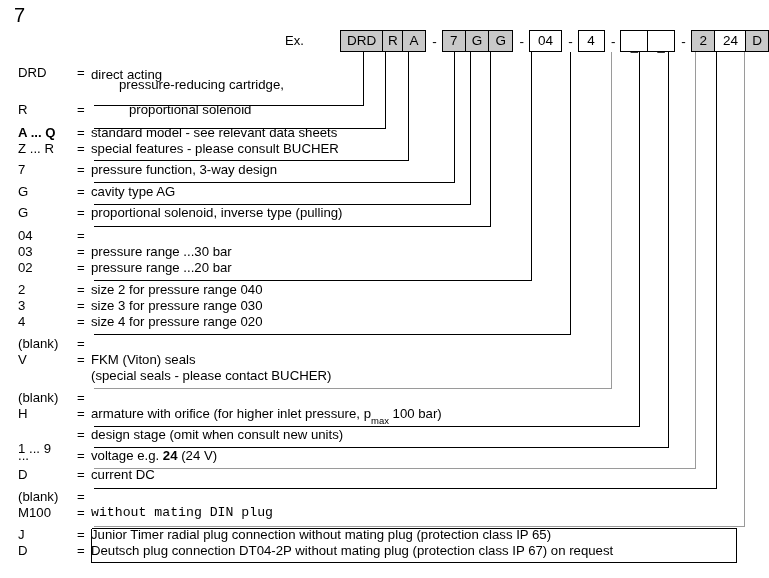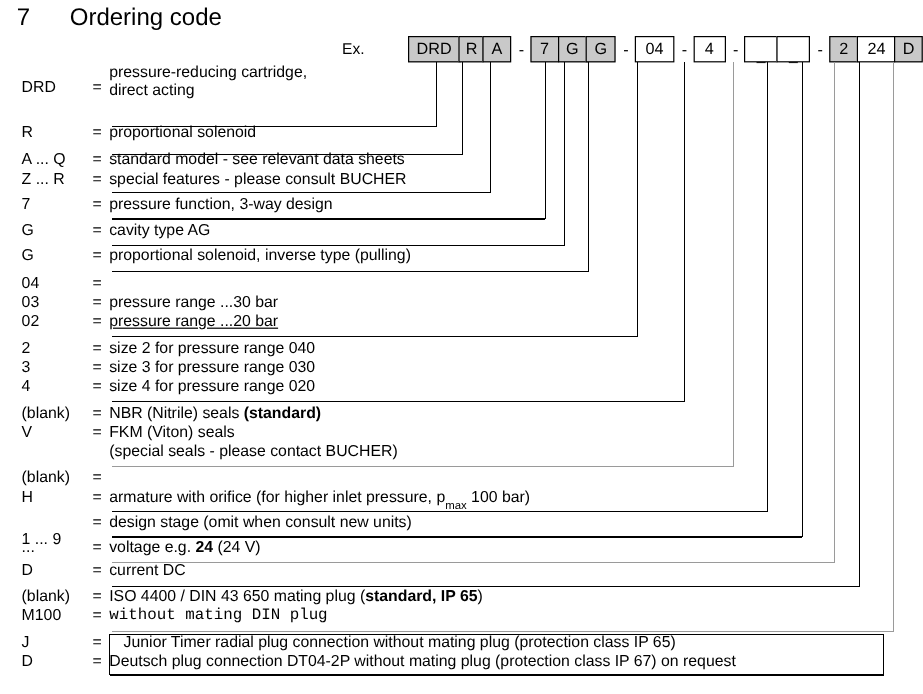--- a/index.html
+++ b/index.html
@@ -42,21 +42,20 @@
   svg.wires{position:absolute;left:0;top:0;width:769px;height:578px;
             pointer-events:none;}
 </style>
 </head>
 <body>
 
 <div id="root">
 
   <div class="heading">
     <span class="num">7</span>
-    <span class="title">Ordering code</span>
   </div>
 
   <div class="ex-label">Ex.</div>
 
   <div class="coderow" id="coderow">
       <div class="grp">
         <div class="cell shade" style="width: 44px;">DRD</div>
         <div class="cell shade" style="width: 21px;">R</div>
         <div class="cell shade" style="width: 24px;">A</div>
       </div>
@@ -124,26 +123,26 @@
       <line x1="93.5" y1="526.5" x2="744.5" y2="526.5" stroke="#9a9a9a" stroke-width="1" shape-rendering="crispEdges"></line>
       <line x1="91.5" y1="528.5" x2="736.5" y2="528.5" stroke="#000000" stroke-width="1" shape-rendering="crispEdges"></line>
       <line x1="91.5" y1="562.5" x2="736.5" y2="562.5" stroke="#000000" stroke-width="1" shape-rendering="crispEdges"></line>
       <line x1="736.5" y1="528.5" x2="736.5" y2="562.5" stroke="#000000" stroke-width="1" shape-rendering="crispEdges"></line>
       <line x1="91.5" y1="528.5" x2="91.5" y2="562.5" stroke="#000000" stroke-width="1" shape-rendering="crispEdges"></line>
     </svg>
 
   <div class="legend" id="legend">
       <div class="code" style="top: 65px;">DRD</div>
       <div class="eq" style="top: 65px;">=</div>
-      <div class="desc" style="top: 52px;">pressure-reducing cartridge,</div>
+      <div class="desc" style="top: 77px; margin-left: 28px;">pressure-reducing cartridge,</div>
       <div class="desc" style="top: 67px;">direct acting</div>
       <div class="code" style="top: 102px;">R</div>
       <div class="eq" style="top: 102px;">=</div>
-      <div class="desc" style="top: 102px;">proportional solenoid</div>
-      <div class="code" style="top: 125px;">A ... Q</div>
+      <div class="desc" style="top: 102px; margin-left: 38px;">proportional solenoid</div>
+      <div class="code" style="top: 125px; font-weight: bold;">A ... Q</div>
       <div class="eq" style="top: 125px;">=</div>
       <div class="desc" style="top: 125px;">standard model - see relevant data sheets</div>
       <div class="code" style="top: 141px;">Z ... R</div>
       <div class="eq" style="top: 141px;">=</div>
       <div class="desc" style="top: 141px;">special features - please consult BUCHER</div>
       <div class="code" style="top: 162px;">7</div>
       <div class="eq" style="top: 162px;">=</div>
       <div class="desc" style="top: 162px; text-align: center;">pressure function, 3-way design</div>
       <div class="code" style="top: 184px;">G</div>
       <div class="eq" style="top: 184px;">=</div>
@@ -151,58 +150,56 @@
       <div class="code" style="top: 205px;">G</div>
       <div class="eq" style="top: 205px;">=</div>
       <div class="desc" style="top: 205px;">proportional solenoid, inverse type (pulling)</div>
       <div class="code" style="top: 228px;">04</div>
       <div class="eq" style="top: 228px;">=</div>
       <div class="code" style="top: 244px;">03</div>
       <div class="eq" style="top: 244px;">=</div>
       <div class="desc" style="top: 244px;">pressure range ...30 bar</div>
       <div class="code" style="top: 260px;">02</div>
       <div class="eq" style="top: 260px;">=</div>
-      <div class="desc" style="top: 260px; text-decoration: underline;">pressure range ...20 bar</div>
+      <div class="desc" style="top: 260px;">pressure range ...20 bar</div>
       <div class="code" style="top: 282px;">2</div>
       <div class="eq" style="top: 282px;">=</div>
       <div class="desc" style="top: 282px;">size 2 for pressure range 040</div>
       <div class="code" style="top: 298px;">3</div>
       <div class="eq" style="top: 298px;">=</div>
       <div class="desc" style="top: 298px;">size 3 for pressure range 030</div>
       <div class="code" style="top: 314px;">4</div>
       <div class="eq" style="top: 314px;">=</div>
       <div class="desc" style="top: 314px;">size 4 for pressure range 020</div>
       <div class="code" style="top: 336px;">(blank)</div>
       <div class="eq" style="top: 336px;">=</div>
-      <div class="desc" style="top: 336px;">NBR (Nitrile) seals  <b>(standard)</b></div>
       <div class="code" style="top: 352px;">V</div>
       <div class="eq" style="top: 352px;">=</div>
       <div class="desc" style="top: 352px;">FKM (Viton) seals</div>
       <div class="desc" style="top: 368px;">(special seals - please contact BUCHER)</div>
       <div class="code" style="top: 390px;">(blank)</div>
       <div class="eq" style="top: 390px;">=</div>
       <div class="code" style="top: 406px;">H</div>
       <div class="eq" style="top: 406px;">=</div>
       <div class="desc" style="top: 406px;">armature with orifice (for higher inlet pressure, p<span class="sub">max</span> 100 bar)</div>
       <div class="code" style="top: 441px;">1 ... 9</div>
       <div class="eq" style="top: 427px;">=</div>
       <div class="desc" style="top: 427px;">design stage (omit when consult new units)</div>
       <div class="code" style="top: 448px;">...</div>
       <div class="eq" style="top: 448px;">=</div>
       <div class="desc" style="top: 448px;">voltage e.g. <b>24</b> (24 V)</div>
       <div class="code" style="top: 467px;">D</div>
       <div class="eq" style="top: 467px;">=</div>
       <div class="desc" style="top: 467px;">current  DC</div>
       <div class="code" style="top: 489px;">(blank)</div>
       <div class="eq" style="top: 489px;">=</div>
-      <div class="desc" style="top: 489px;">ISO 4400 / DIN 43 650 mating plug (<b>standard, IP 65</b>)</div>
       <div class="code" style="top: 505px;">M100</div>
       <div class="eq" style="top: 505px;">=</div>
       <div class="desc" style="top: 505px; font-family: Liberation Mono, monospace;">without mating DIN plug</div>
       <div class="code" style="top: 527px;">J</div>
       <div class="eq" style="top: 527px;">=</div>
-      <div class="desc" style="top: 527px; margin-left: 12px;">Junior Timer radial plug connection without mating plug (protection class IP 65)</div>
+      <div class="desc" style="top: 527px;">Junior Timer radial plug connection without mating plug (protection class IP 65)</div>
       <div class="code" style="top: 543px;">D</div>
       <div class="eq" style="top: 543px;">=</div>
       <div class="desc" style="top: 543px;">Deutsch plug connection DT04-2P without mating plug (protection class IP 67) on request</div>
     </div>
 
 </div>
 
 </body></html>

